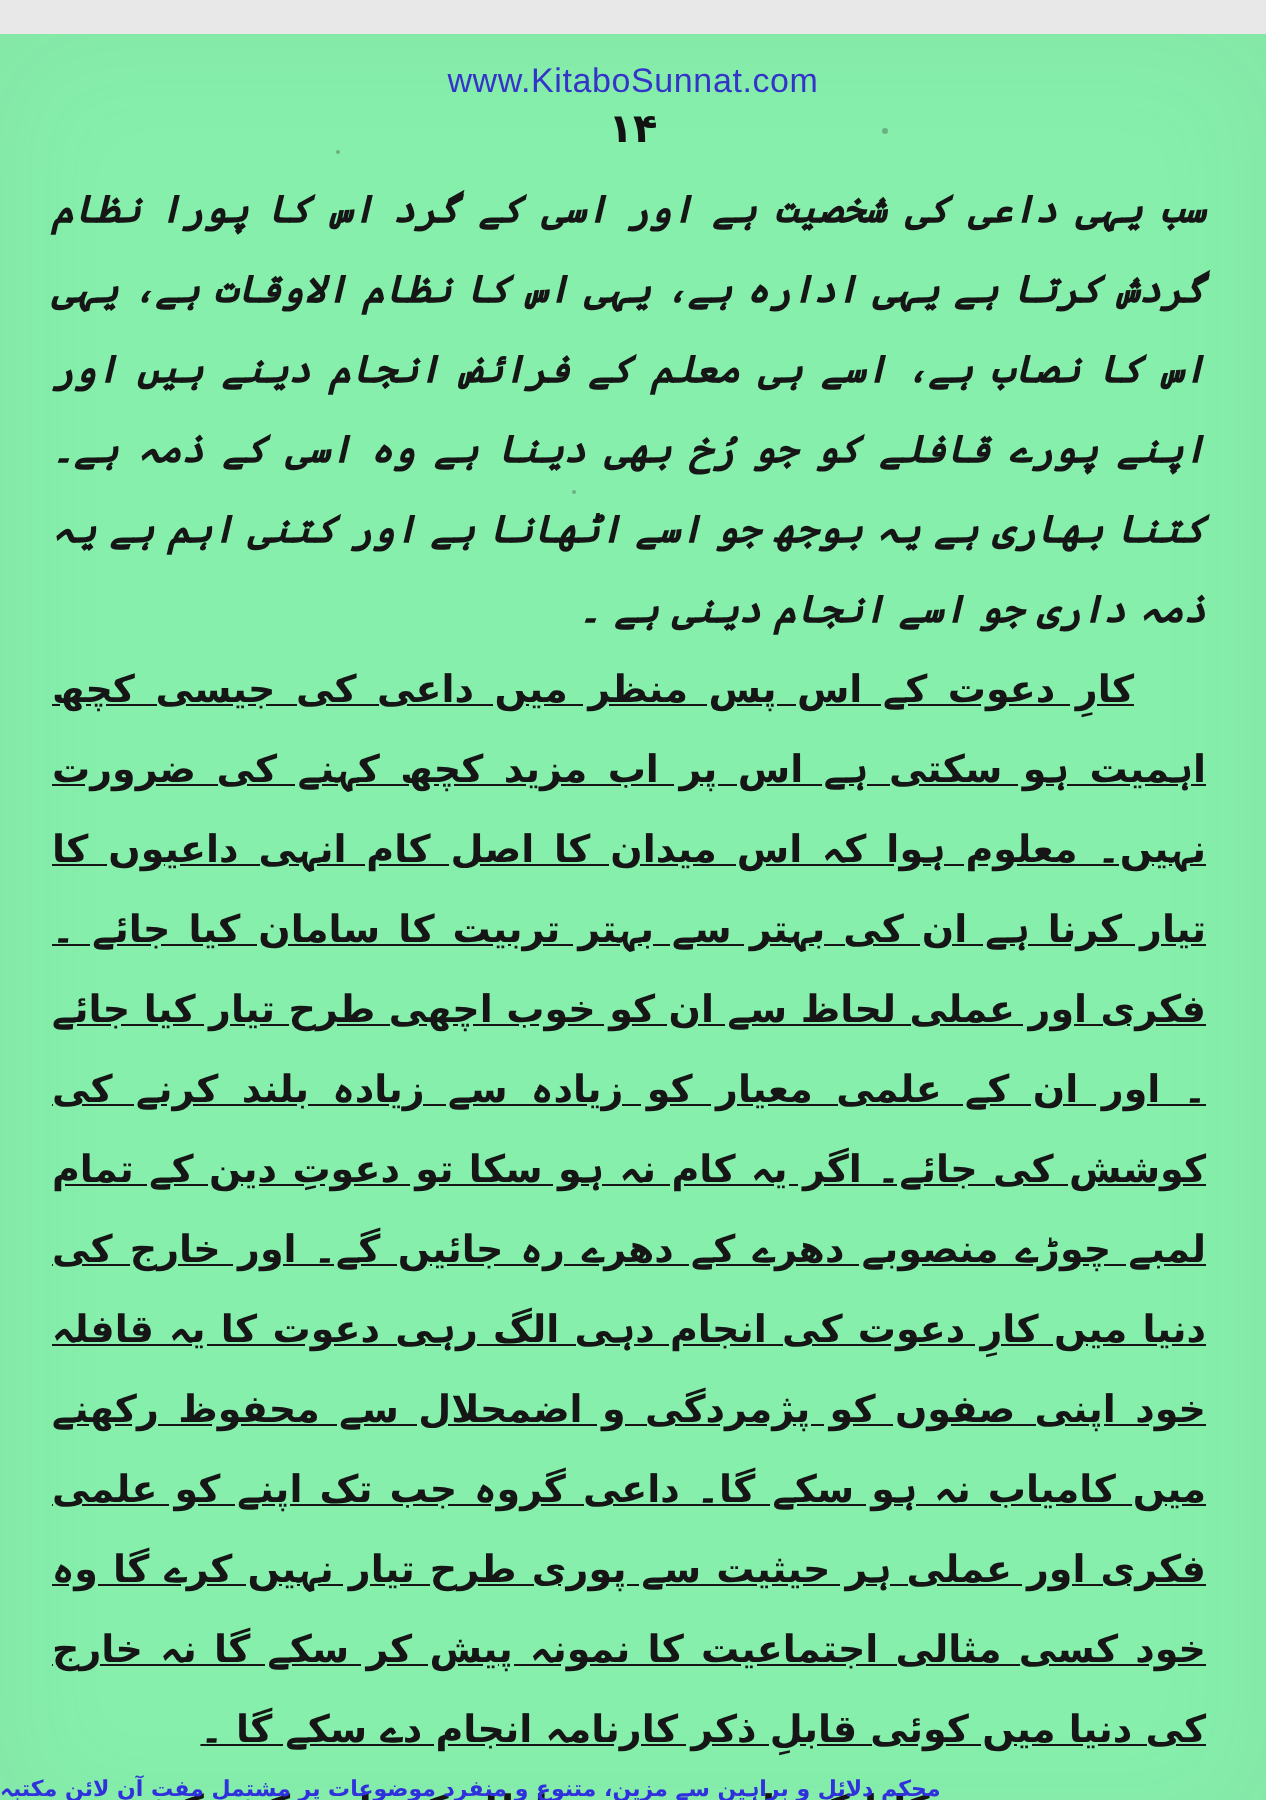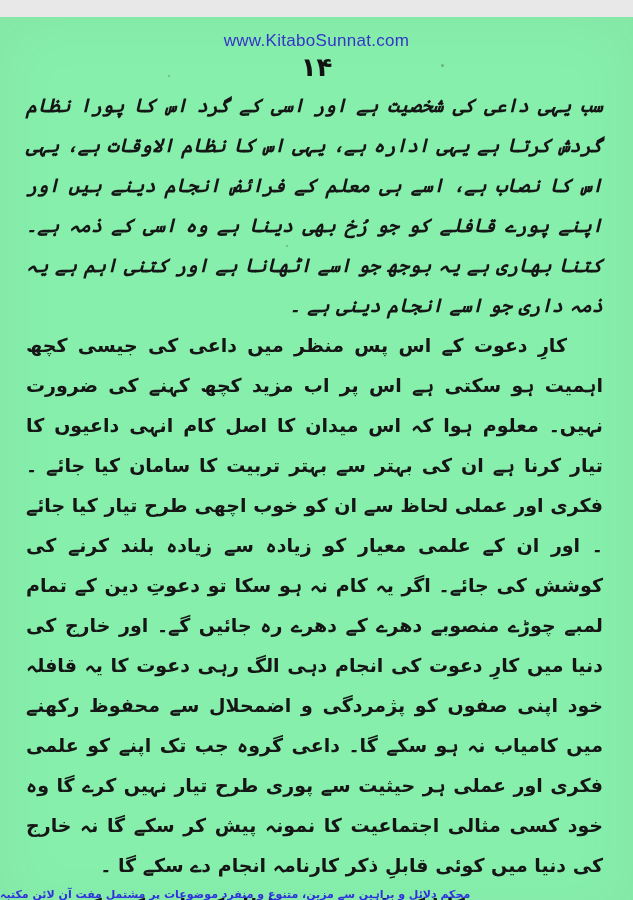--- a/index.html
+++ b/index.html
@@ -16,40 +16,40 @@
   .header { position: absolute; top: 14px; left: 0; right: 0; text-align: center; }
   .url {
     color: #3534c9;
     font-size: 17px;
     letter-spacing: 0.3px;
     font-family: "Liberation Sans", "DejaVu Sans", sans-serif;
   }
   .page-number {
     margin-top: 1px;
     color: #121212;
-    font-size: 26px;
+    font-size: 20px;
     font-weight: bold;
     font-family: "DejaVu Sans", sans-serif;
   }
   .body-text {
     position: absolute;
     top: 68px;
     right: 30px;
     left: 26px;
     direction: rtl;
     unicode-bidi: embed;
     text-align: justify;
     color: #161616;
     font-size: 19px;
     font-weight: bold;
     line-height: 40px;
   }
   .body-text p { margin: 0; padding: 0; }
   .para-1 { text-indent: 0; font-style: italic; }
-  .para-2 { text-indent: 36px; }
+  .para-2 { text-indent: 36px; text-decoration: underline; }
   .para-3 { text-indent: 96px; }
   .footer {
     position: absolute;
     bottom: 12px;
     left: 0;
     right: 0;
     direction: rtl;
     text-align: left;
     color: #3030dd;
     font-size: 11px;

